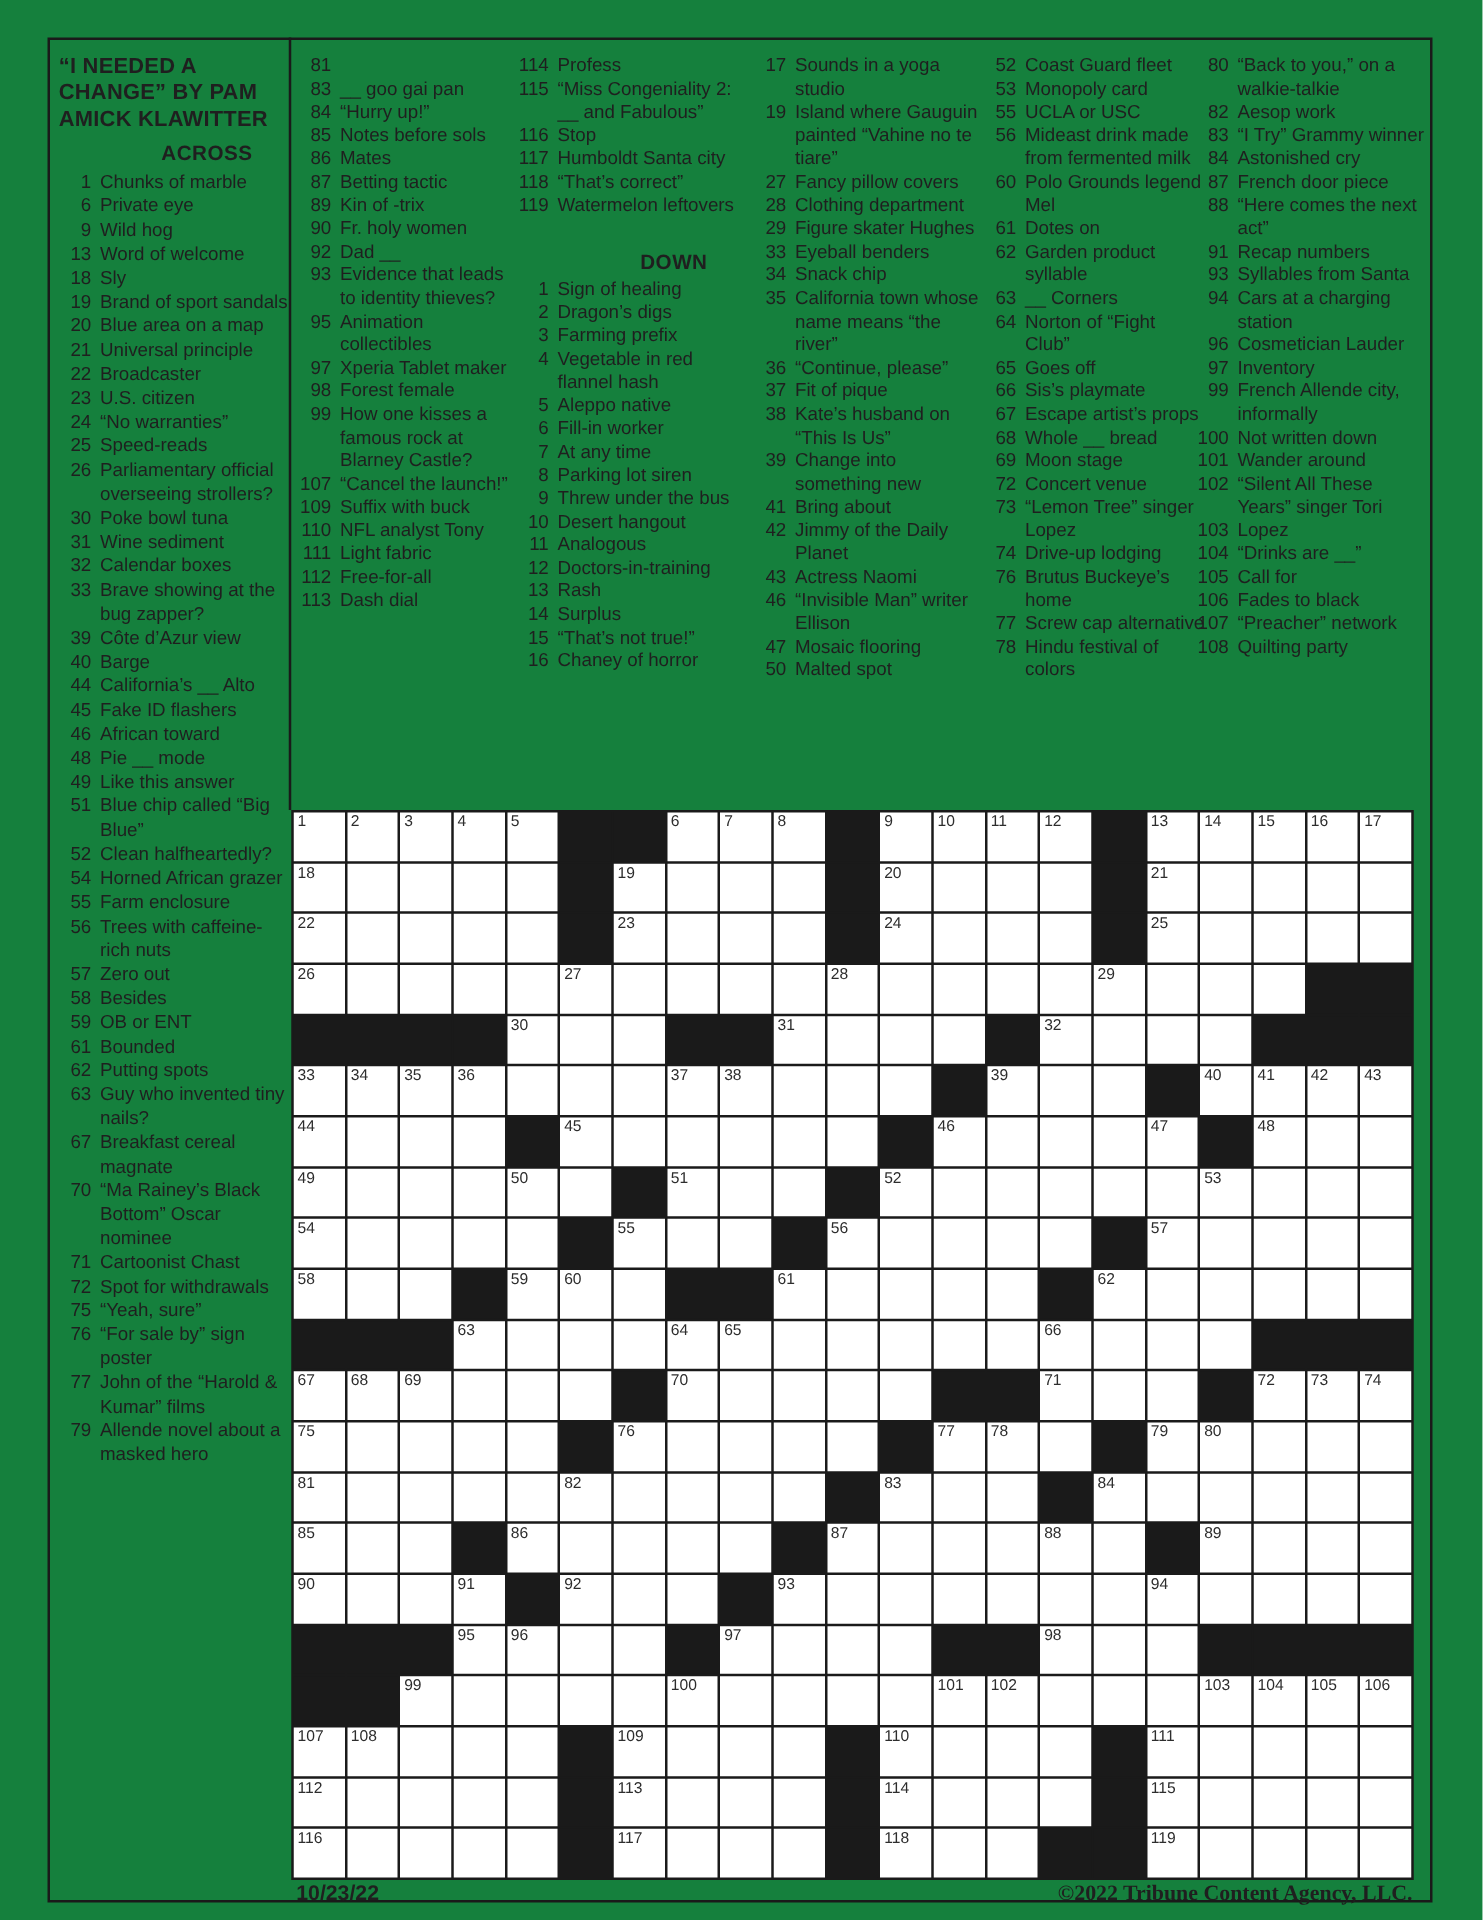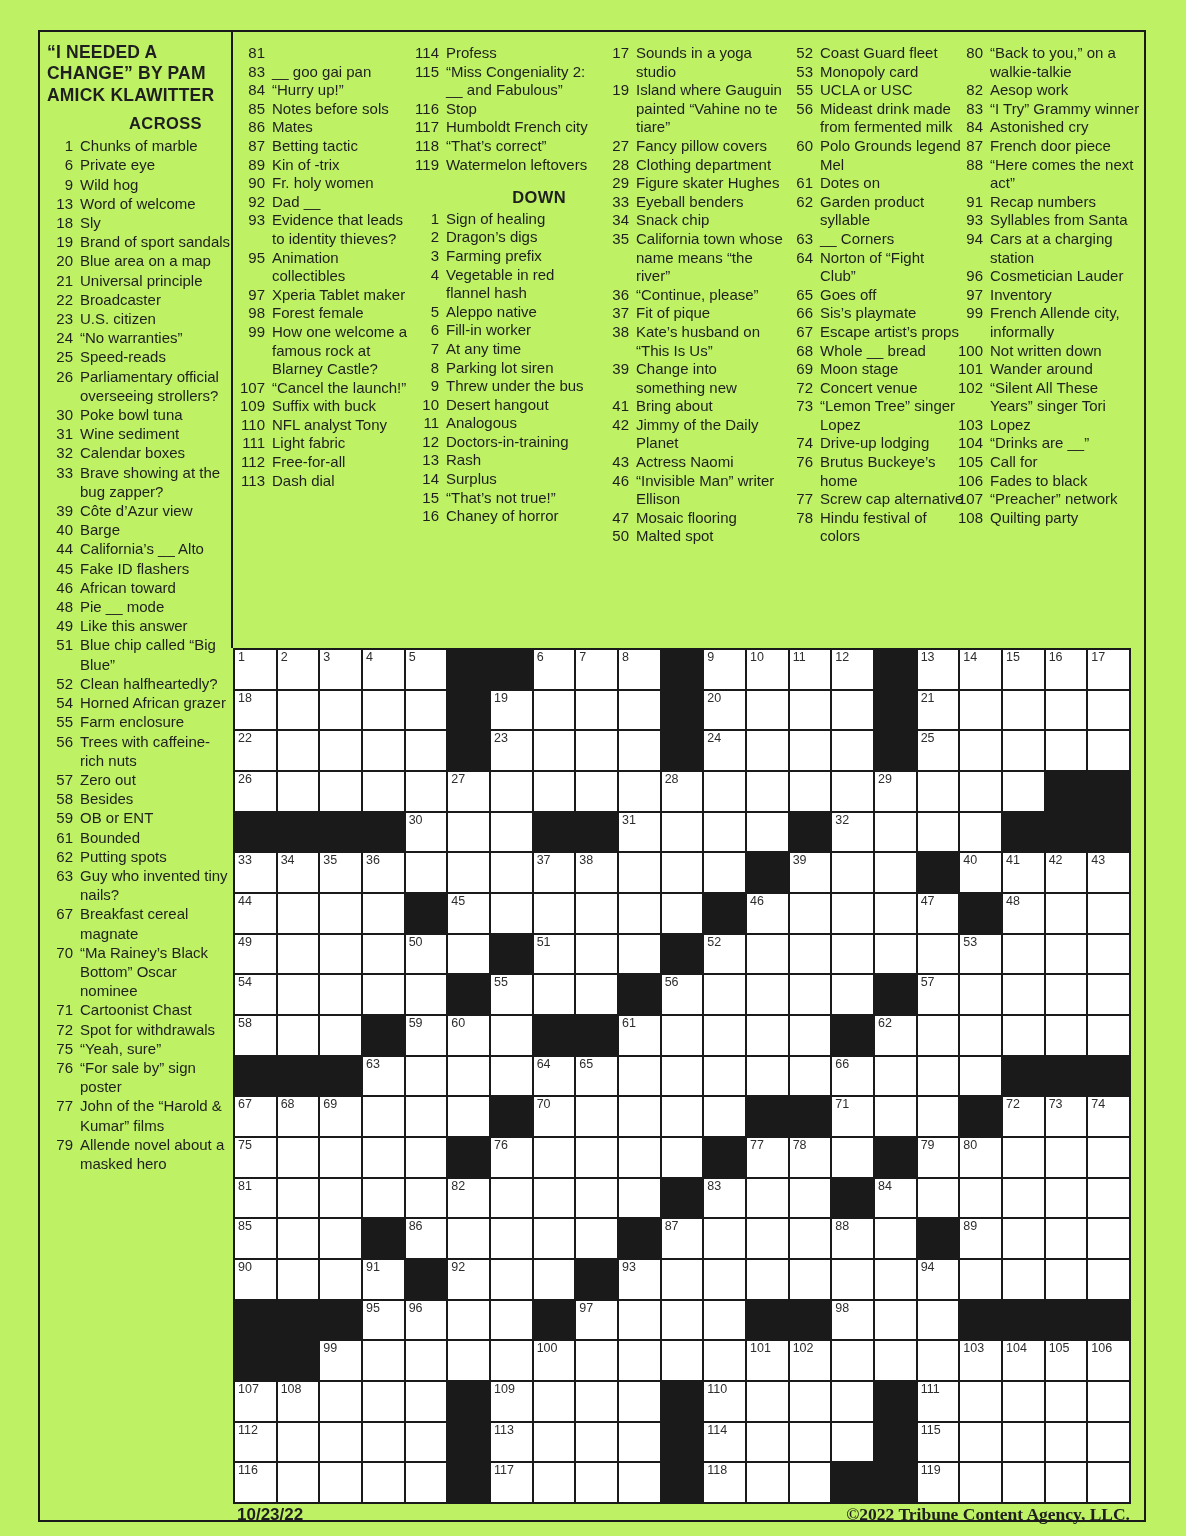--- a/index.html
+++ b/index.html
@@ -1,35 +1,35 @@
 <!DOCTYPE html>
 <html><head>
 <meta charset="utf-8">
 <style>
   html,body{margin:0;padding:0;background:#fff;}
-  #page{position:relative;width:1186px;height:1536px;background:#bef264;
+  #page{position:relative;width:1186px;height:1536px;background:#15803d;
         font-family:"Liberation Sans",sans-serif;color:#1f1f1f;overflow:hidden;}
   .page-border{position:absolute;left:38px;top:30px;width:1108px;height:1492px;
         border:2px solid #1a1a1a;box-sizing:border-box;pointer-events:none;}
   .vsep{position:absolute;left:231px;top:30px;width:2px;height:618px;background:#1a1a1a;}
 
   .title{position:absolute;left:47px;top:42px;width:190px;font-weight:bold;
         font-size:17.5px;line-height:1.22;letter-spacing:.2px;}
 
   .cluecol{position:absolute;font-size:15px;line-height:18.6px;}
   #col-across{left:46px;top:112px;width:186px;line-height:19.2px;}
   #col-2{left:238px;top:44px;width:174px;}
   #col-3{left:412px;top:44px;width:184px;}
   #col-4{left:602px;top:44px;width:184px;}
   #col-5{left:786px;top:44px;width:178px;}
   #col-6{left:956px;top:44px;width:186px;}
 
   .sec-header{font-weight:bold;text-align:right;font-size:16.5px;
         margin:2px 30px 3px 0;letter-spacing:.4px;}
-  .cluecol .sec + .sec{margin-top:14px;}
+  .cluecol .sec + .sec{margin-top:27px;}
   .clue{display:flex;align-items:flex-start;}
   .clue .num{flex:0 0 34px;text-align:right;padding-right:7px;box-sizing:border-box;}
   .clue .txt{flex:1;}
 
   #grid{position:absolute;left:233px;top:648px;width:898px;height:856px;
         box-sizing:border-box;background:#1a1a1a;padding:2px;
         display:grid;grid-template-columns:repeat(21,1fr);
         grid-template-rows:repeat(21,1fr);gap:2px;z-index:5;}
   .cell{background:#fff;position:relative;}
   .cell.black{background:#1a1a1a;}
@@ -274,21 +274,21 @@
         <div class="clue">
           <span class="num">97</span>
           <span class="txt">Xperia Tablet maker</span>
         </div>
         <div class="clue">
           <span class="num">98</span>
           <span class="txt">Forest female</span>
         </div>
         <div class="clue">
           <span class="num">99</span>
-          <span class="txt">How one welcome a famous rock at Blarney Castle?</span>
+          <span class="txt">How one kisses a famous rock at Blarney Castle?</span>
         </div>
         <div class="clue">
           <span class="num">107</span>
           <span class="txt">“Cancel the launch!”</span>
         </div>
         <div class="clue">
           <span class="num">109</span>
           <span class="txt">Suffix with buck</span>
         </div>
         <div class="clue">
@@ -318,21 +318,21 @@
         <div class="clue">
           <span class="num">115</span>
           <span class="txt">“Miss Congeniality 2: __ and Fabulous”</span>
         </div>
         <div class="clue">
           <span class="num">116</span>
           <span class="txt">Stop</span>
         </div>
         <div class="clue">
           <span class="num">117</span>
-          <span class="txt">Humboldt French city</span>
+          <span class="txt">Humboldt Santa city</span>
         </div>
         <div class="clue">
           <span class="num">118</span>
           <span class="txt">“That’s correct”</span>
         </div>
         <div class="clue">
           <span class="num">119</span>
           <span class="txt">Watermelon leftovers</span>
         </div>
       </div>

